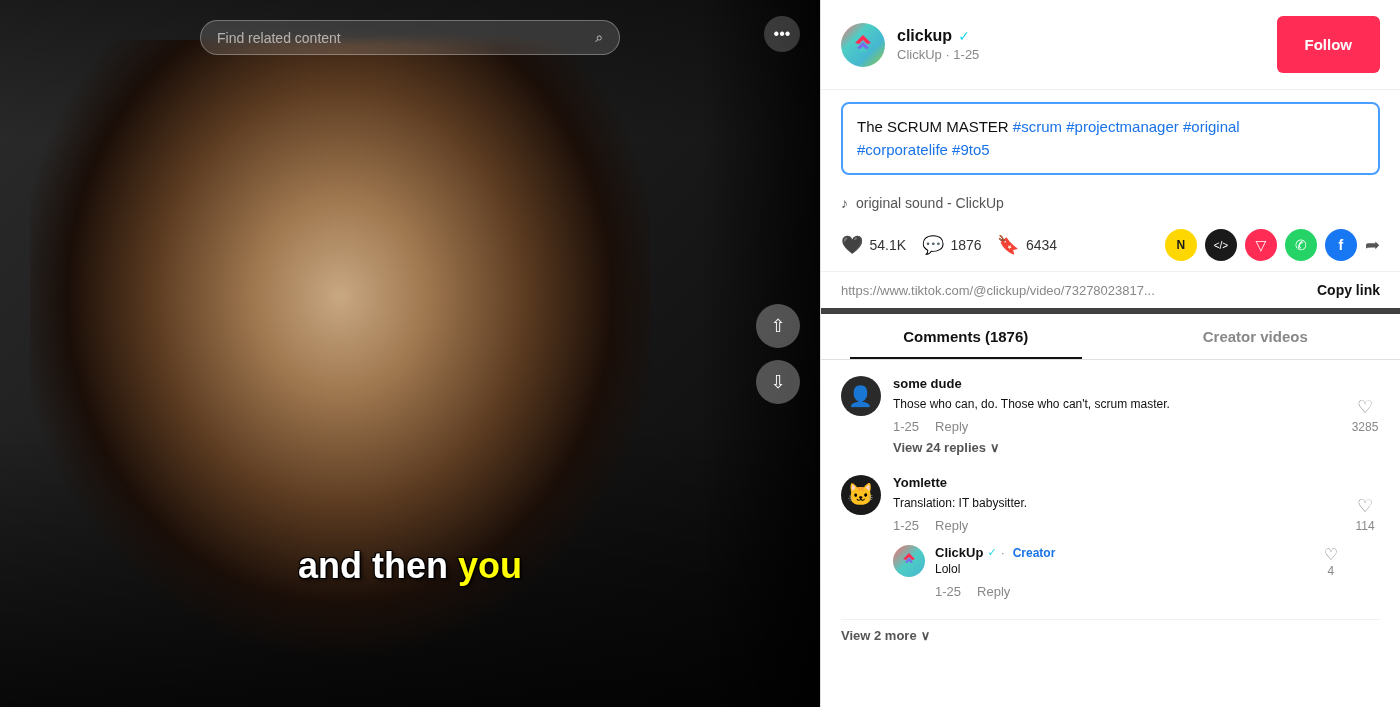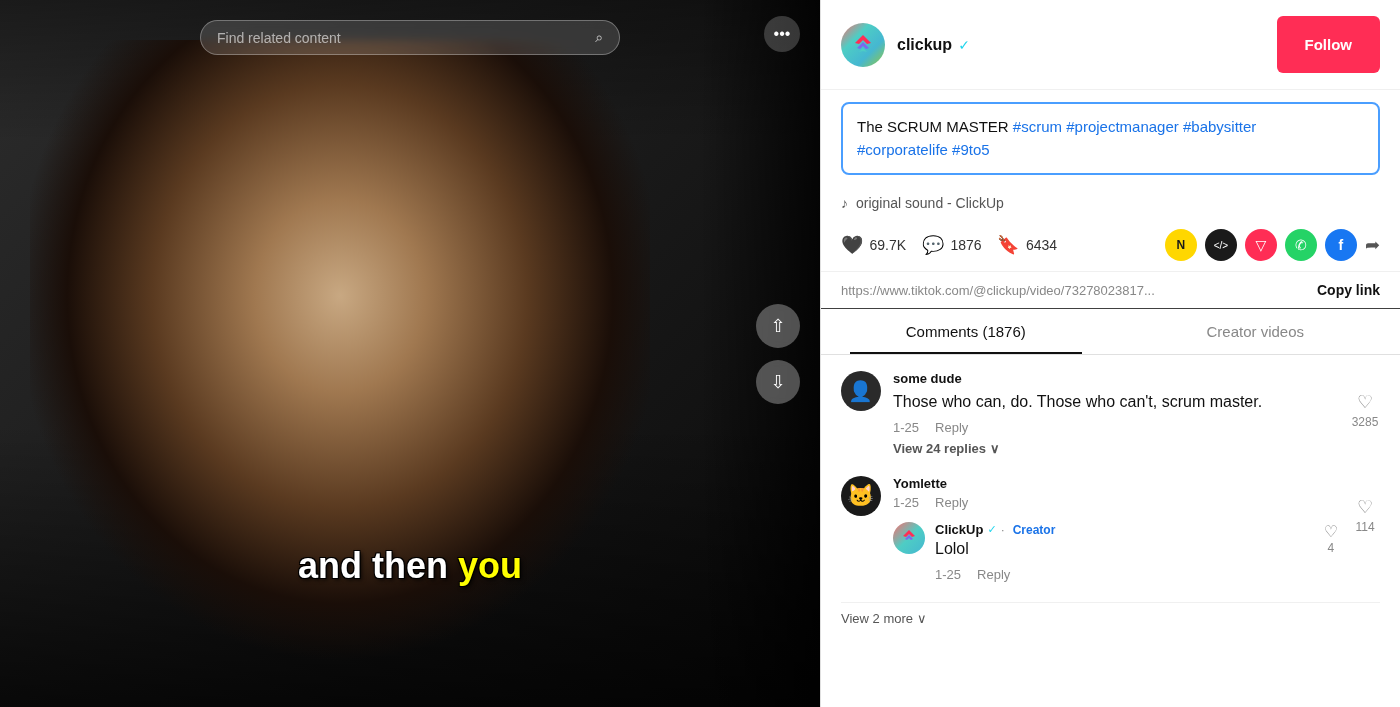--- a/index.html
+++ b/index.html
@@ -276,21 +276,21 @@
       color: #555;
       cursor: pointer;
     }
 
     
     .url-row {
       display: flex;
       align-items: center;
       padding: 10px 20px;
       gap: 10px;
-      border-bottom: 1px solid #404040;
+      border-bottom: 6px solid #404040;
     }
 
     .url-text {
       font-size: 13px;
       color: #888;
       flex: 1;
       overflow: hidden;
       text-overflow: ellipsis;
       white-space: nowrap;
     }
@@ -309,21 +309,21 @@
     .tabs-row {
       display: flex;
       border-bottom: 1px solid #e0e0e0;
     }
 
     .tab {
       flex: 1;
       text-align: center;
       padding: 14px 7px;
       font-size: 15px;
-      font-weight: 400;
+      font-weight: 700;
       color: #888;
       cursor: pointer;
       position: relative;
     }
 
     .tab.active {
       color: #111;
     }
 
     .tab.active::after {
@@ -373,21 +373,21 @@
     }
 
     .comment-username {
       font-size: 13px;
       font-weight: 700;
       color: #111;
       margin-bottom: 4px;
     }
 
     .comment-text {
-      font-size: 16px;
+      font-size: 12px;
       color: #111;
       line-height: 1.5;
       margin-bottom: 6px;
     }
 
     .comment-meta {
       display: flex;
       align-items: center;
       gap: 16px;
       font-size: 13px;
@@ -468,21 +468,21 @@
       margin-left: 4px;
     }
 
     .verified-small {
       color: #20d5ec;
       font-size: 11px;
     }
 
     .view-more {
       font-size: 13px;
-      font-weight: 400;
+      font-weight: 700;
       color: #555;
       cursor: pointer;
       display: flex;
       align-items: flex-start;
       gap: 4px;
       margin-top: 4px;
       padding-top: 8px;
       border-top: 1px solid #f0f0f0;
     }
 
@@ -541,44 +541,45 @@
         <path d="M14 4 L6 12 L10 13 L14 9 L18 13 L22 12 Z" fill="#ff2d55"></path>
         <path d="M14 11 L8 17 L11 18 L14 15 L17 18 L20 17 Z" fill="#7b68ee"></path>
         <path d="M14 17 L10 21 L14 20 L18 21 Z" fill="#4ecdc4"></path>
       </svg>
     </div>
     <div class="user-info">
       <div class="username-row">
         <span class="username">clickup</span>
         <span class="verified-badge">✓</span>
       </div>
+      <div class="user-sub">ClickUp · 1-25</div>
     </div>
     <button class="follow-btn">Follow</button>
   </div>
 
   <div class="description-box">
     <div class="description-text">
       The SCRUM MASTER
       <span class="hashtag">#scrum</span>
       <span class="hashtag">#projectmanager</span>
-      <span class="hashtag">#babysitter</span><br>
+      <span class="hashtag">#original</span><br>
       <span class="hashtag">#corporatelife</span>
       <span class="hashtag">#9to5</span>
     </div>
   </div>
 
   <div class="sound-row">
     <span class="music-icon">♪</span>
     <span>original sound - ClickUp</span>
   </div>
 
   <div class="stats-row">
     <div class="stat-item">
       <span class="stat-icon">🖤</span>
-      <span>69.7K</span>
+      <span>54.1K</span>
     </div>
     <div class="stat-item">
       <span class="stat-icon">💬</span>
       <span>1876</span>
     </div>
     <div class="stat-item">
       <span class="stat-icon">🔖</span>
       <span>6434</span>
     </div>
     <div class="share-icons">
@@ -646,20 +647,21 @@
         </div>
       </div>
     </div>
 
     <div class="comment-item">
       <div class="comment-avatar cat">
         <span style="font-size:22px;">🐱</span>
       </div>
       <div class="comment-body">
         <div class="comment-username">Yomlette</div>
+        <div class="comment-text">Translation: IT babysitter.</div>
         <div class="comment-meta">
           <span>1-25</span>
           <button class="comment-reply-btn">Reply</button>
         </div>
 
         <div class="nested-reply">
           <div class="nested-avatar">
             <svg width="20" height="20" viewBox="0 0 20 20">
               <path d="M10 2 L4 8 L7 9 L10 6 L13 9 L16 8 Z" fill="#ff2d55"></path>
               <path d="M10 7 L6 11 L8 12 L10 10 L12 12 L14 11 Z" fill="#7b68ee"></path>

